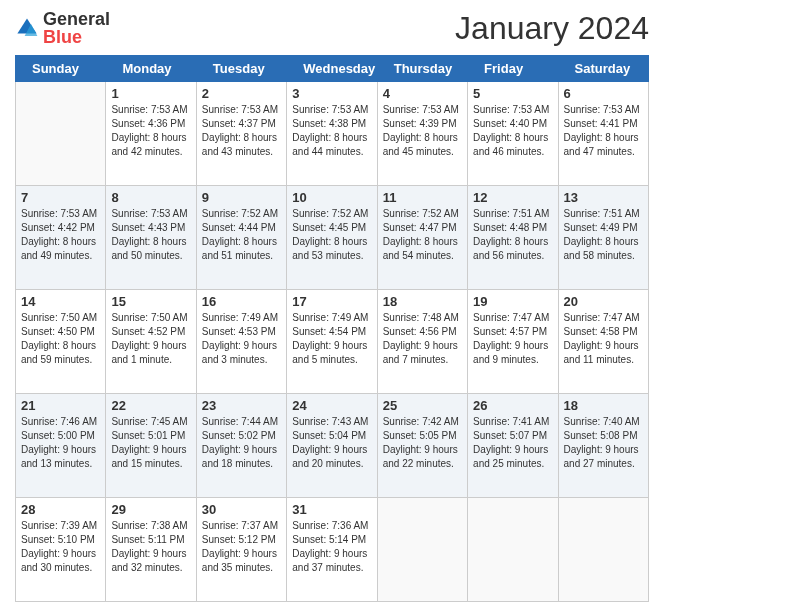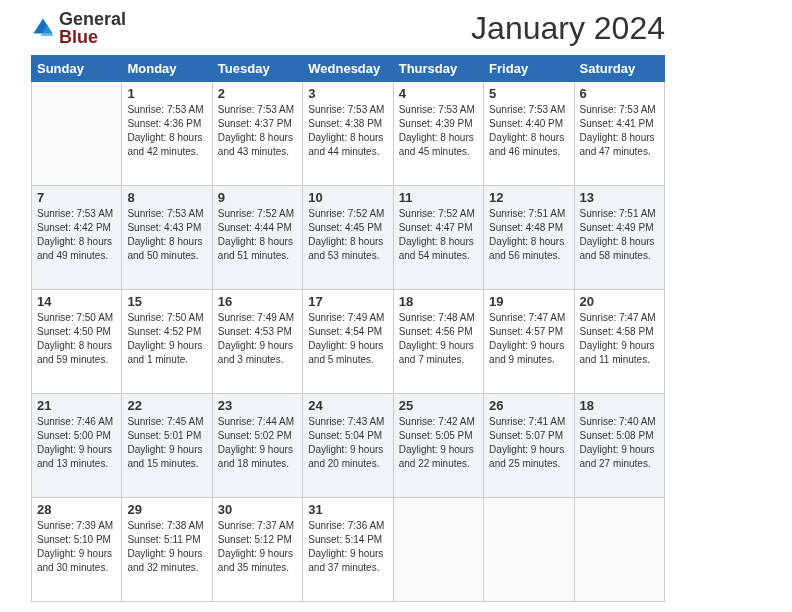--- a/index.html
+++ b/index.html
@@ -9,40 +9,39 @@
       font-family: Arial, Helvetica, sans-serif;
       background: #fff;
       overflow: hidden;
     }
     .page {
       width: 664px;
       height: 612px;
       padding: 10px 15px;
       display: flex;
       flex-direction: column;
-      margin-left: 16px;
     }
     .header {
       display: flex;
       justify-content: space-between;
       align-items: flex-start;
       margin-bottom: 8px;
     }
     .logo {
       display: flex;
       align-items: center;
       gap: 4px;
     }
     .logo-text {
       font-size: 18px;
       font-weight: bold;
       line-height: 1;
     }
     .logo-general { color: #333; }
-    .logo-blue { color: #7f1d1d; }
+    .logo-blue { color: #ef4444; }
     .logo-icon {
       width: 24px;
       height: 24px;
     }
     .title-block {
       text-align: left;
     }
     .month-title {
       font-size: 32px;
       font-weight: normal;
@@ -56,21 +55,21 @@
       flex: 1;
       border: 1px solid #ccc;
       border-collapse: collapse;
       width: 100%;
       table-layout: fixed;
     }
     .calendar th {
       background: #2a6db5;
       color: #fff;
       text-align: left;
-      padding: 5px 5px;
+      padding: 5px 16px;
       font-size: 13px;
       font-weight: bold;
       border: 1px solid #2a6db5;
     }
     .calendar td {
       border: 1px solid #ccc;
       vertical-align: top;
       padding: 4px 5px;
       font-size: 10.5px;
       color: #333;

